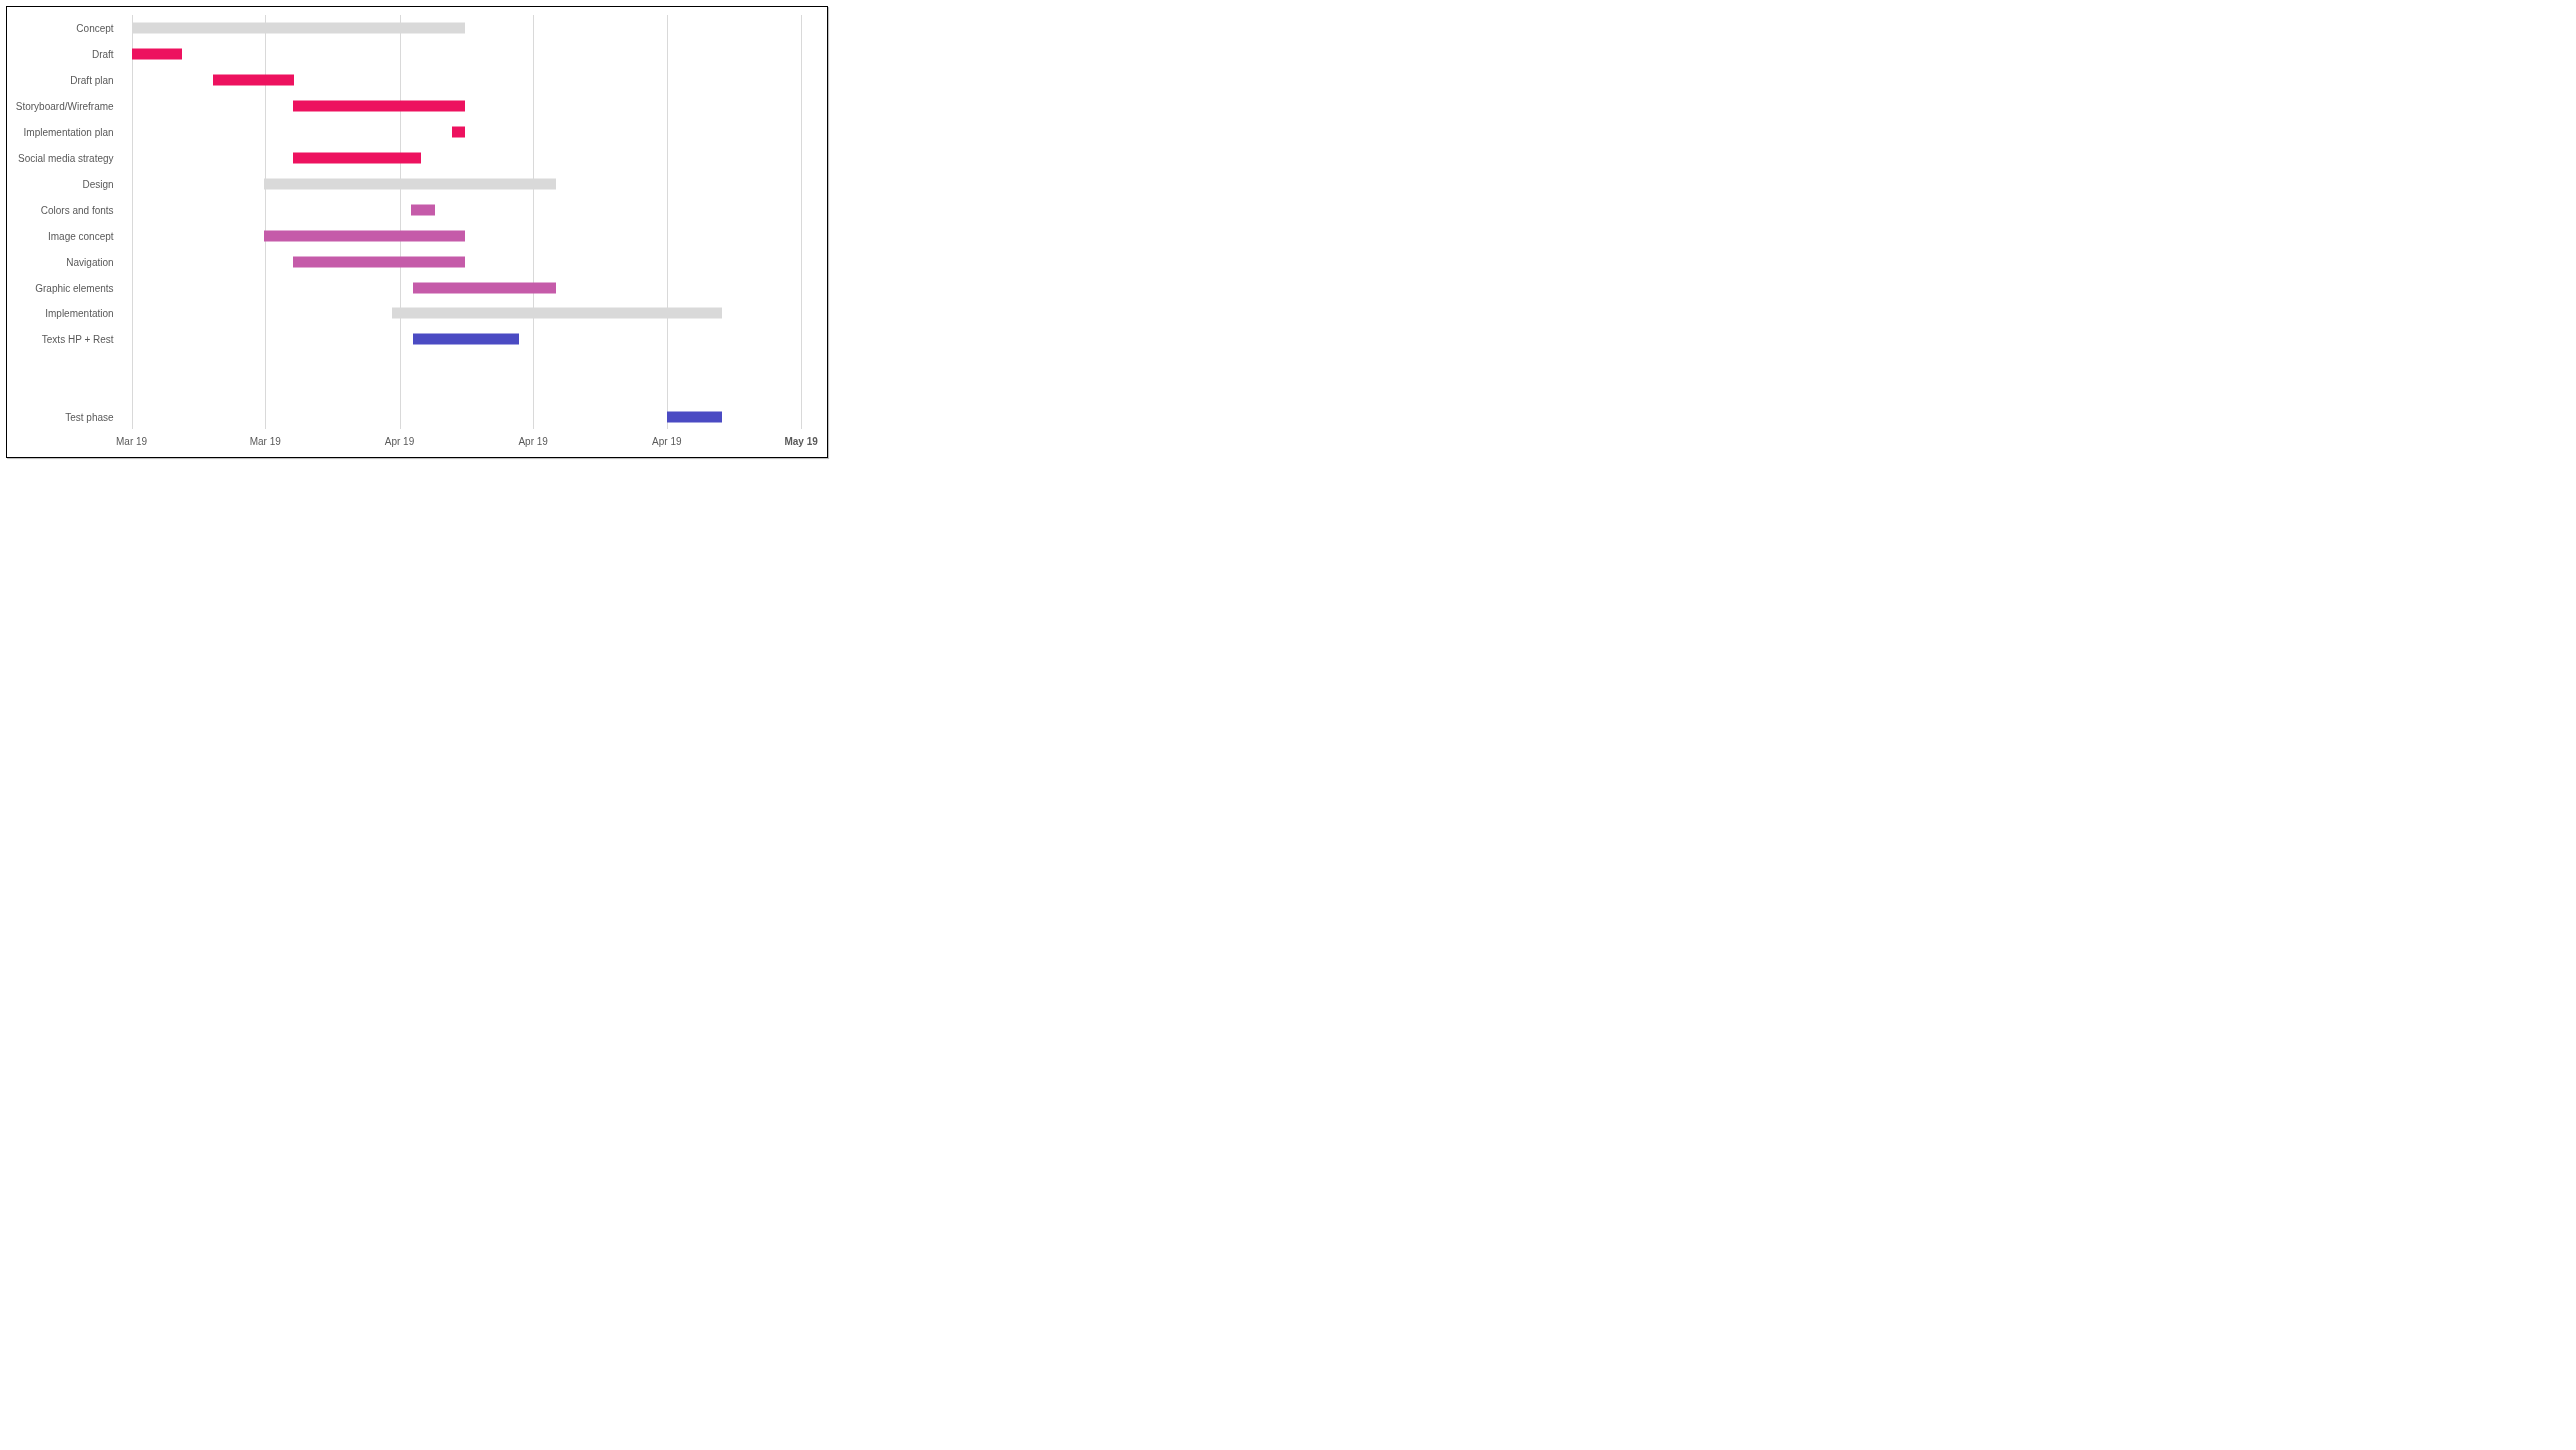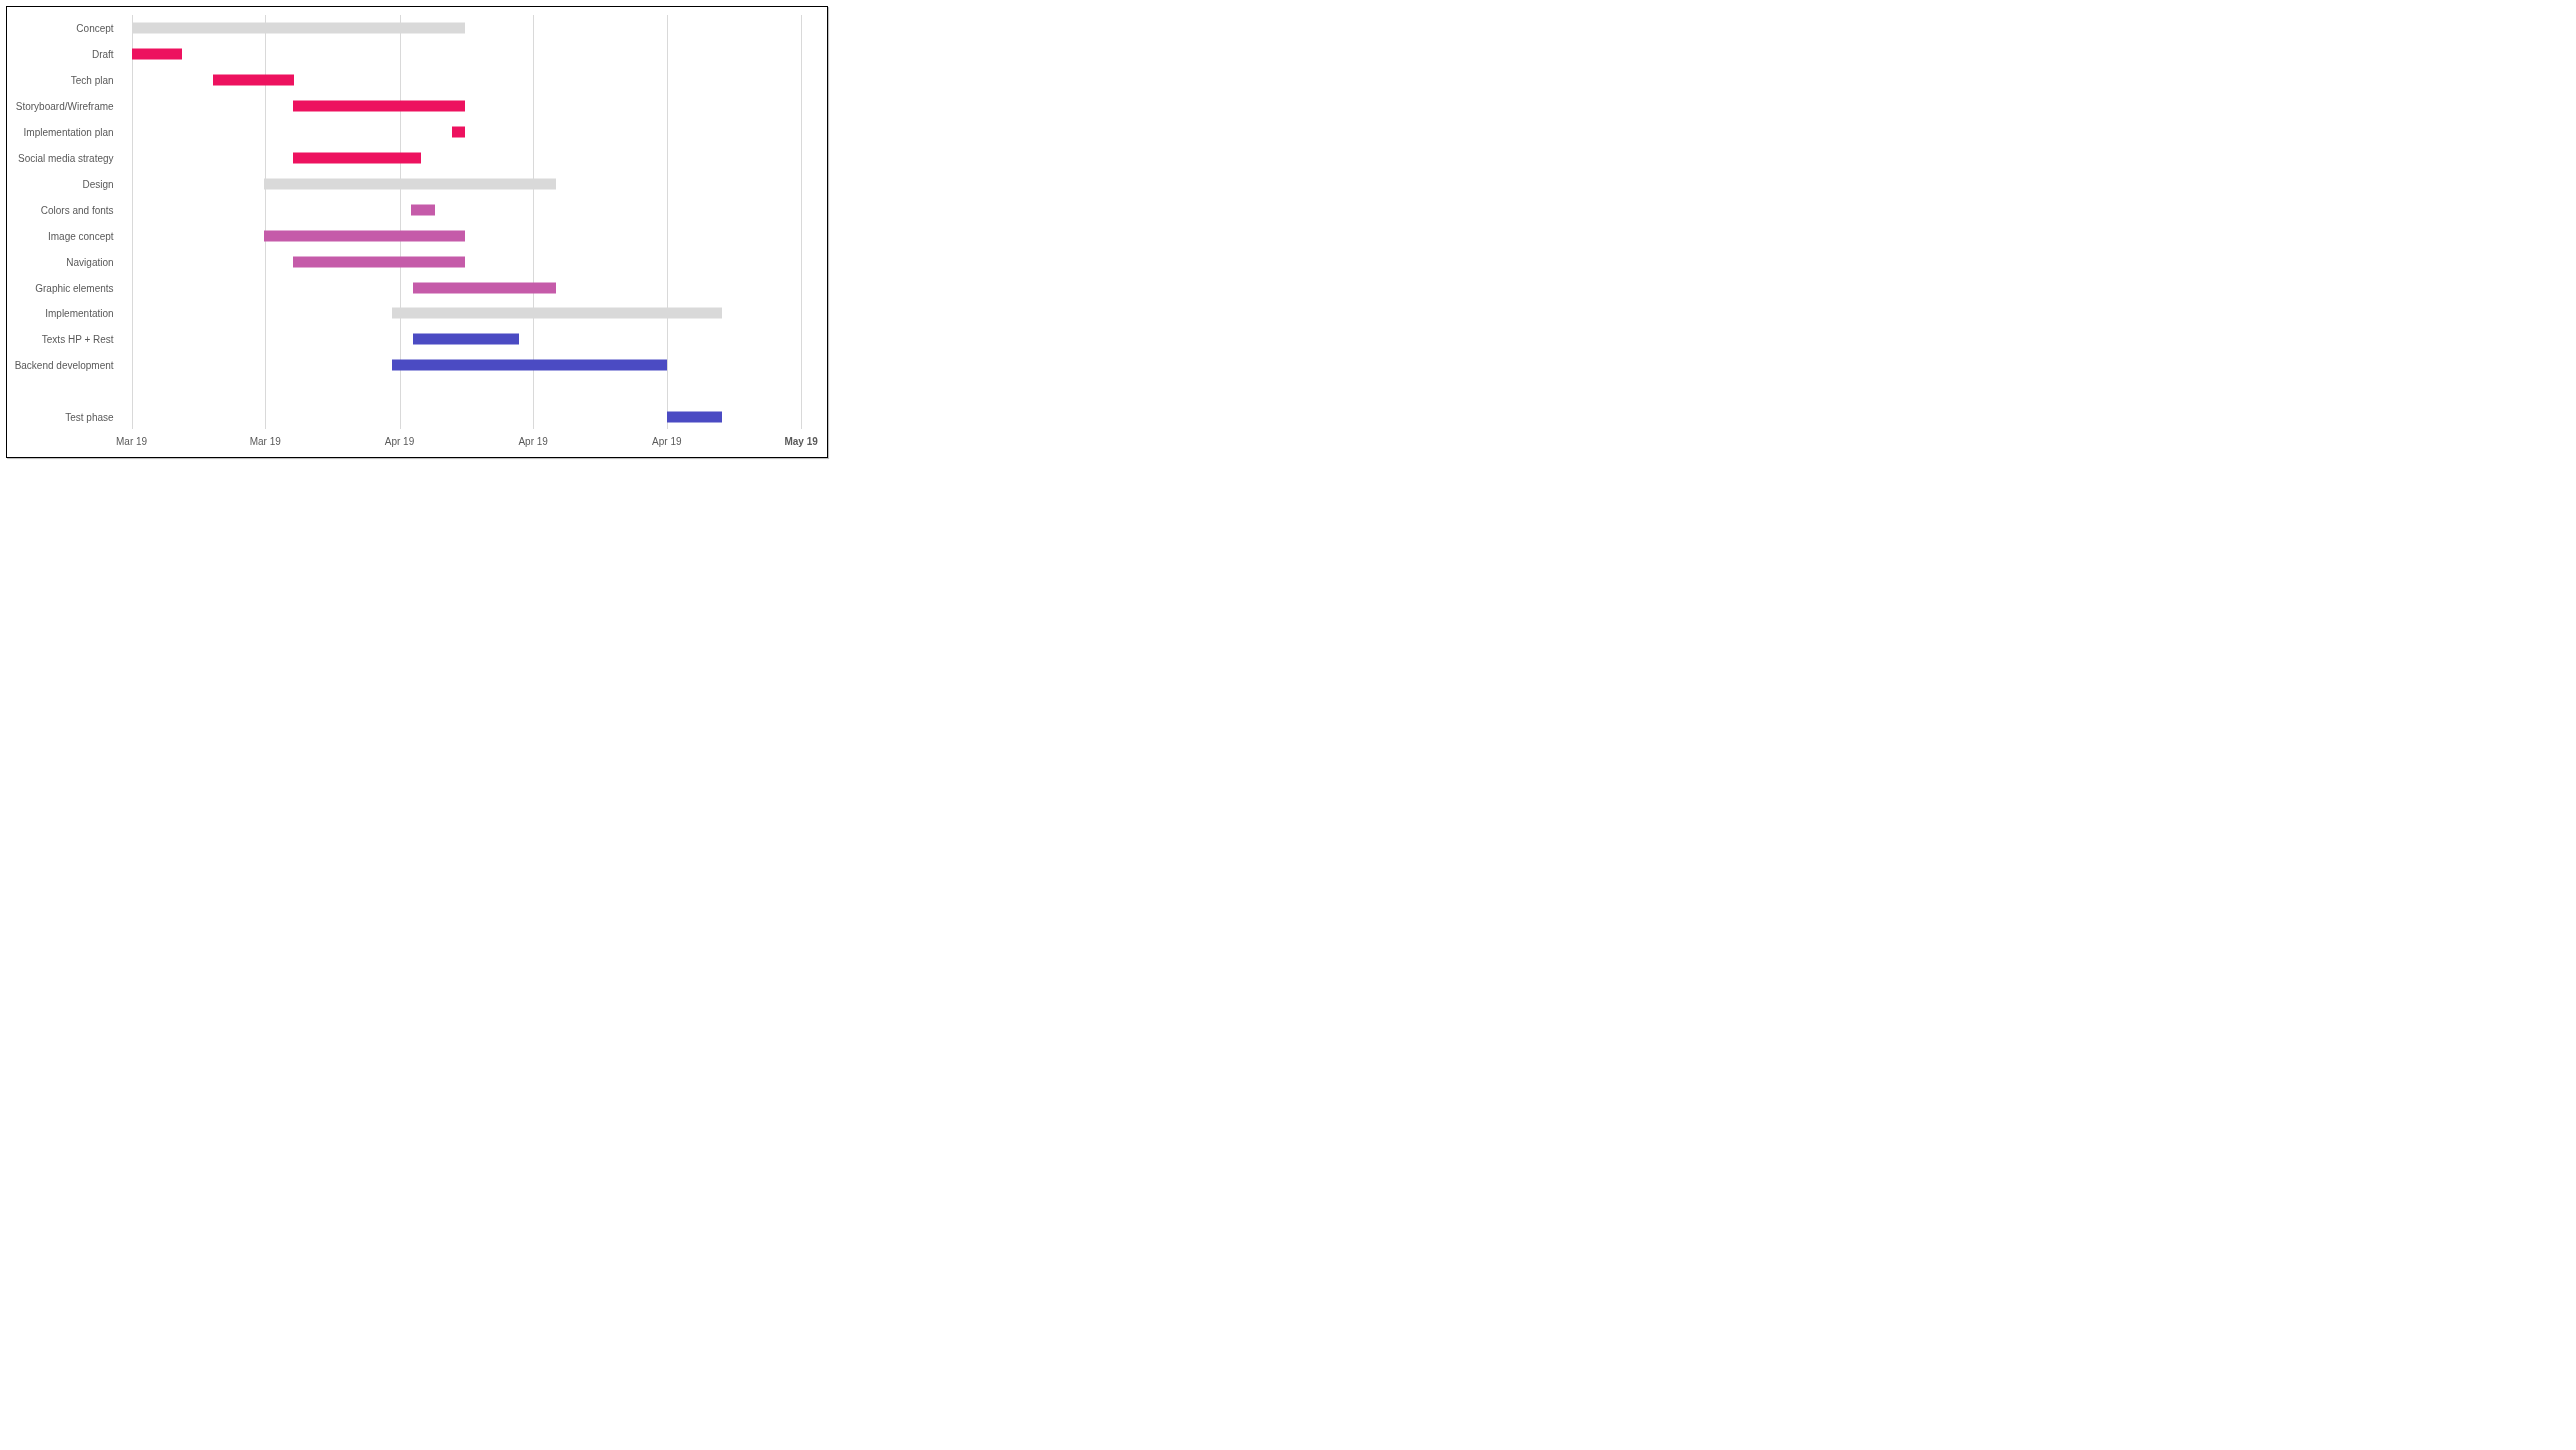--- a/index.html
+++ b/index.html
@@ -90,21 +90,21 @@
       <div class="gridline" style="left: 98.7%;"></div>
       <div class="row" style="top: 0px; height: 26px;">
         <div class="row-label">Concept</div>
         <div class="bar color-header" style="left: 0%; width: 49.1%; height: 11px;"></div>
       </div>
       <div class="row" style="top: 26px; height: 26px;">
         <div class="row-label">Draft</div>
         <div class="bar color-concept" style="left: 0%; width: 7.5%; height: 11px;"></div>
       </div>
       <div class="row" style="top: 52px; height: 26px;">
-        <div class="row-label">Tech plan</div>
+        <div class="row-label">Draft plan</div>
         <div class="bar color-concept" style="left: 12%; width: 12%; height: 11px;"></div>
       </div>
       <div class="row" style="top: 78px; height: 26px;">
         <div class="row-label">Storyboard/Wireframe</div>
         <div class="bar color-concept" style="left: 23.8%; width: 25.3%; height: 11px;"></div>
       </div>
       <div class="row" style="top: 104px; height: 26px;">
         <div class="row-label">Implementation plan</div>
         <div class="bar color-concept" style="left: 47.2%; width: 1.9%; height: 11px;"></div>
       </div>
@@ -133,24 +133,20 @@
         <div class="bar color-design" style="left: 41.5%; width: 21%; height: 11px;"></div>
       </div>
       <div class="row" style="top: 285px; height: 26px;">
         <div class="row-label">Implementation</div>
         <div class="bar color-header" style="left: 38.4%; width: 48.7%; height: 11px;"></div>
       </div>
       <div class="row" style="top: 311px; height: 26px;">
         <div class="row-label">Texts HP + Rest</div>
         <div class="bar color-impl" style="left: 41.5%; width: 15.6%; height: 11px;"></div>
       </div>
-      <div class="row" style="top: 337px; height: 26px;">
-        <div class="row-label">Backend development</div>
-        <div class="bar color-impl" style="left: 38.4%; width: 40.5%; height: 11px;"></div>
-      </div>
       <div class="row" style="top: 389px; height: 26px;">
         <div class="row-label">Test phase</div>
         <div class="bar color-impl" style="left: 78.9%; width: 8.2%; height: 11px;"></div>
       </div>
     </div>
   <div class="x-axis" id="x-axis">
       <div class="x-tick" style="left: 0%;">Mar 19</div>
       <div class="x-tick" style="left: 19.7%;">Mar 19</div>
       <div class="x-tick" style="left: 39.5%;">Apr 19</div>
       <div class="x-tick" style="left: 59.2%;">Apr 19</div>

